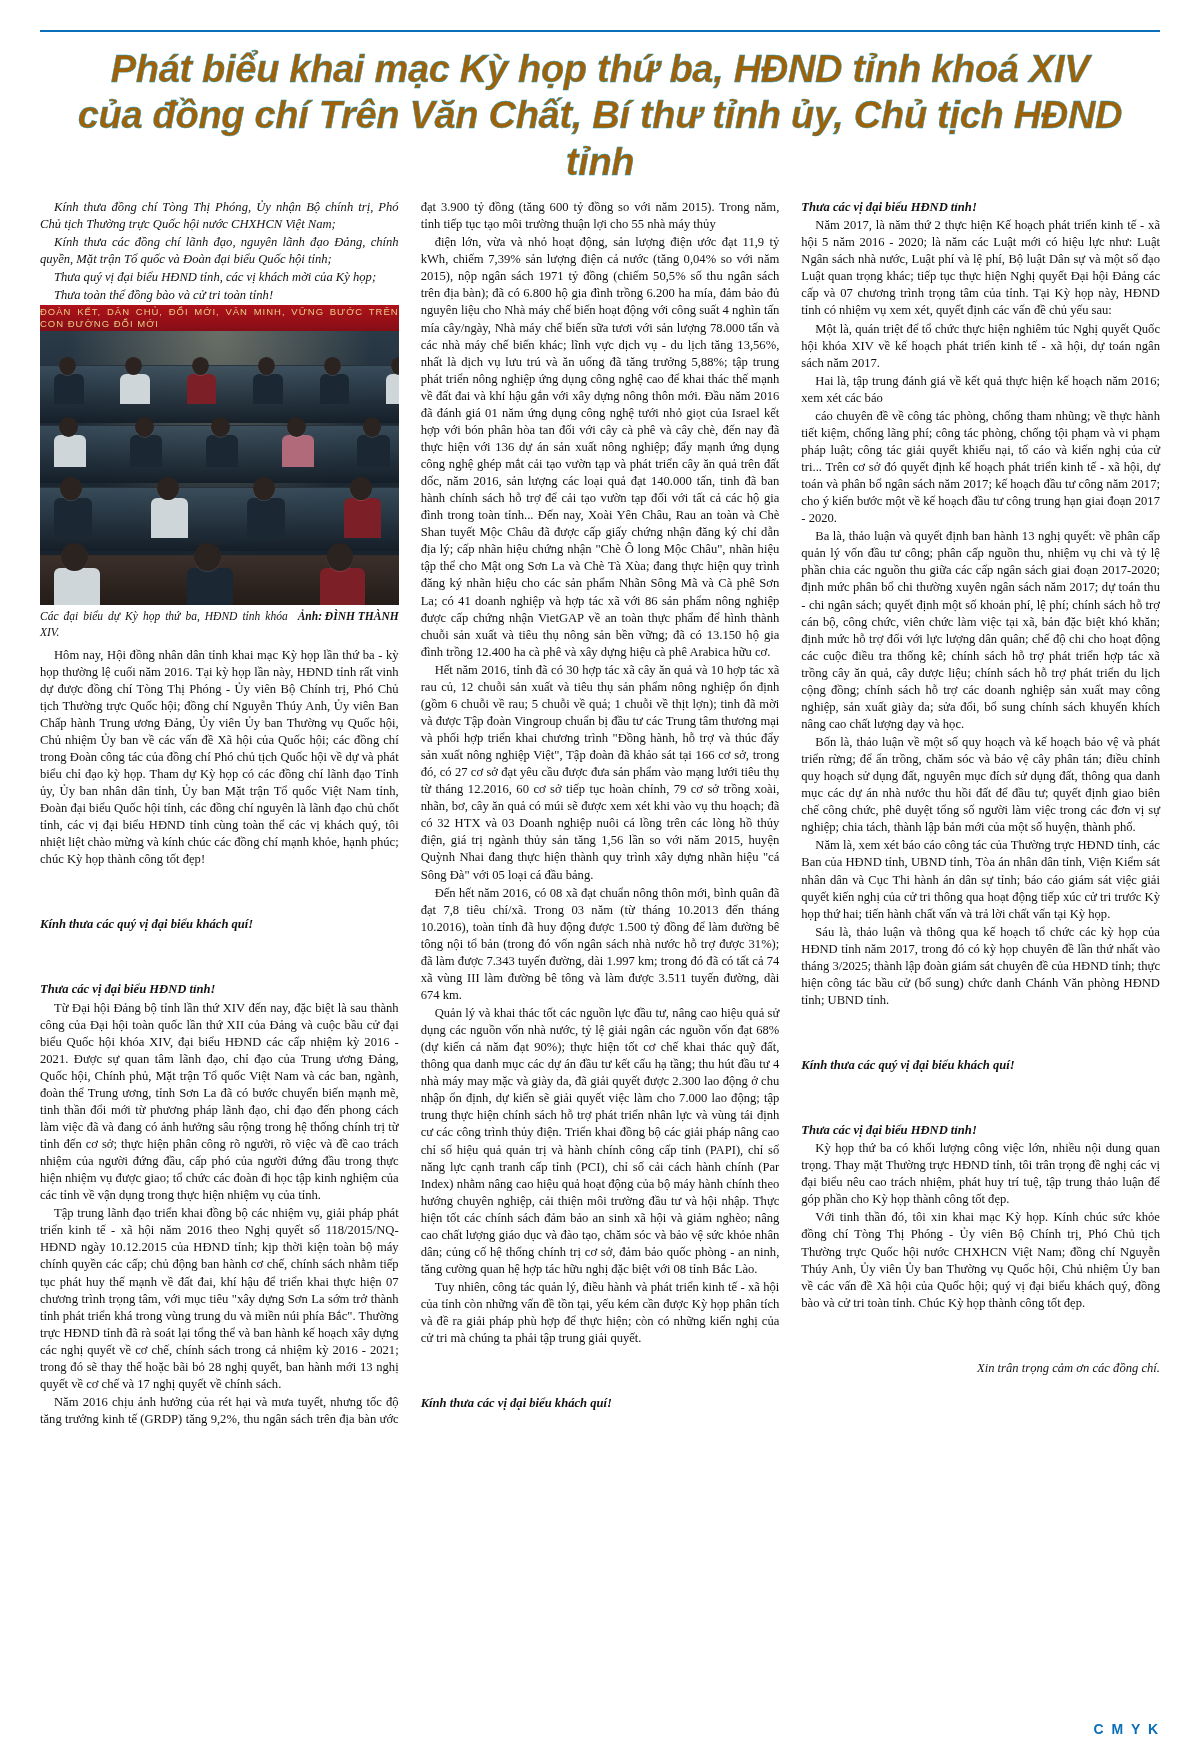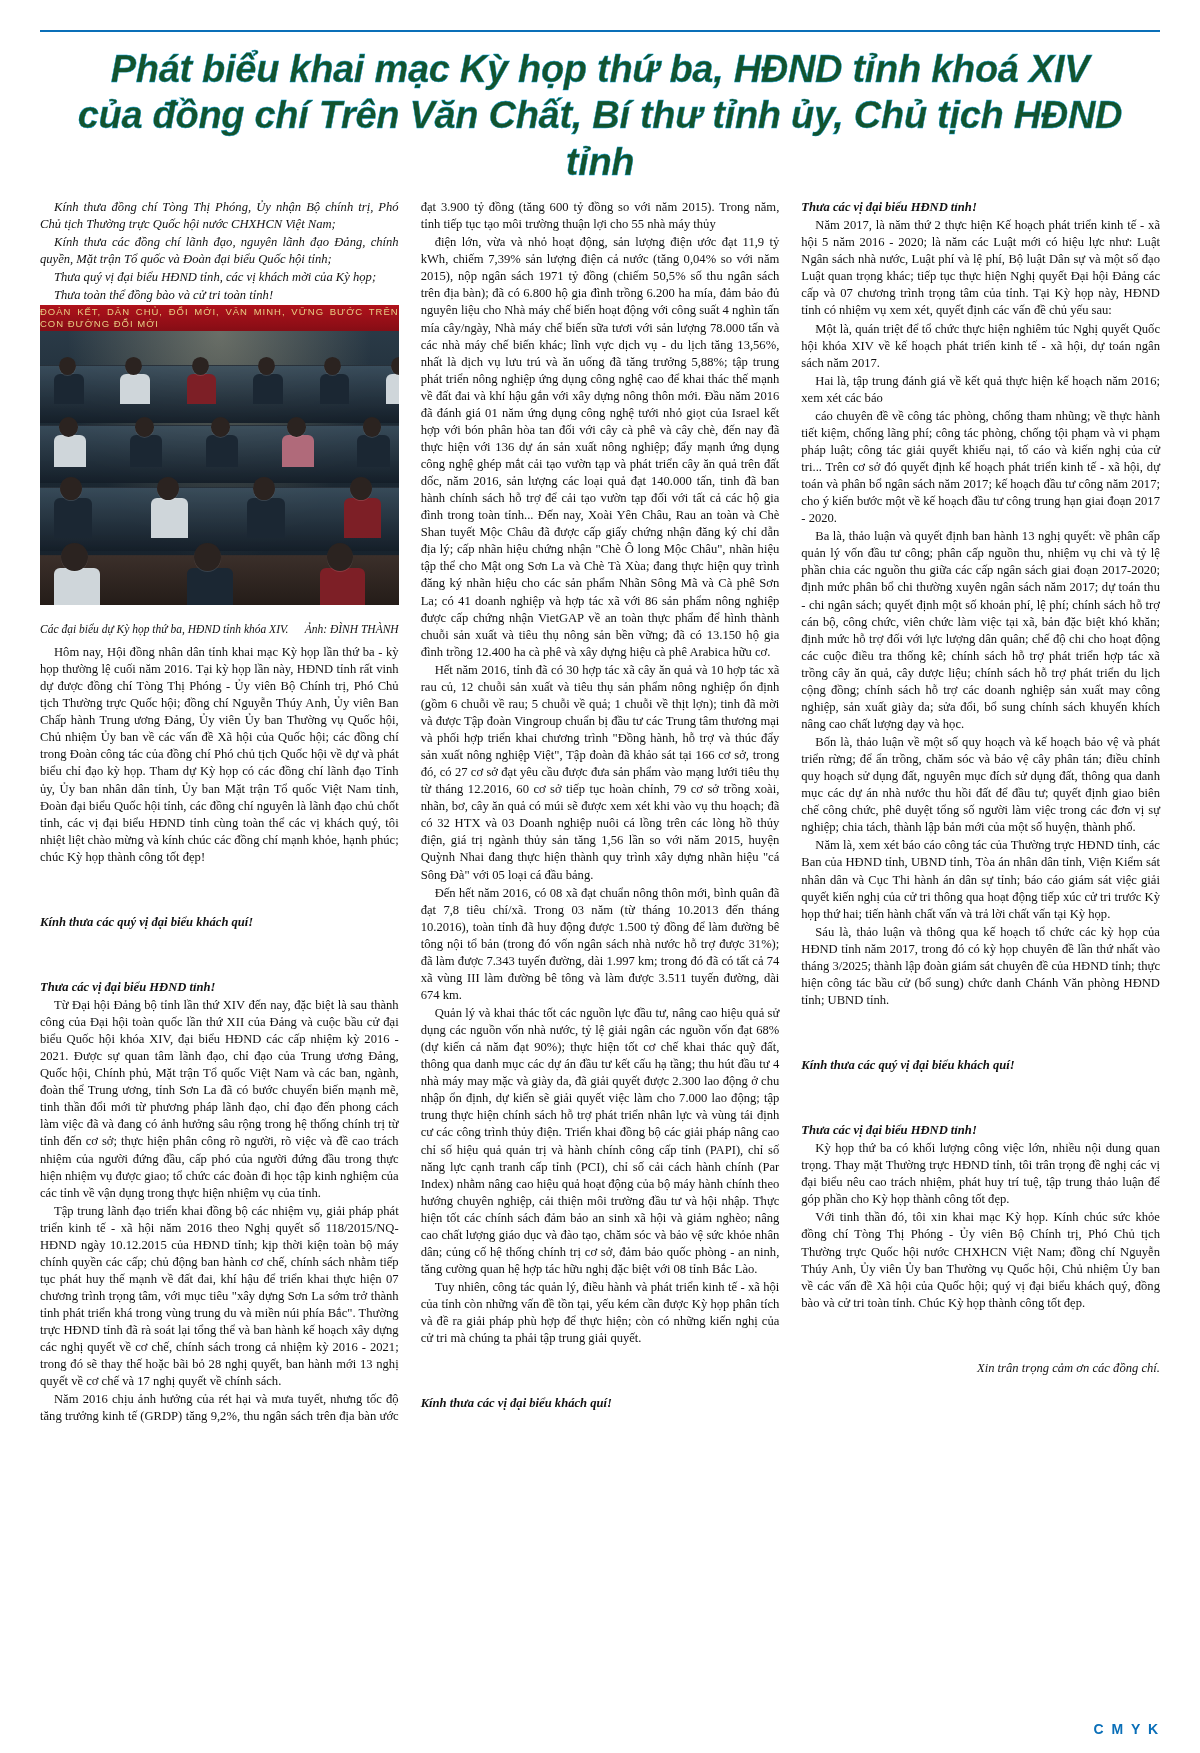--- a/index.html
+++ b/index.html
@@ -37,21 +37,21 @@
   
   .headline {
     border-top:2px solid #0a6fb8;
     padding-top:14px;
     margin-bottom:14px;
   }
   .headline h1 {
     margin:0;
     font-family:"Liberation Sans", sans-serif;
     font-weight:bold; font-style:italic;
-    color:#14532d;
+    color:#a16207;
     font-size:38px;
     line-height:1.22;
     text-align:center;
     letter-spacing:-0.3px;
     -webkit-text-stroke:0.4px #00a0e0;
   }
   .headline h1 .l2 { display:block; }
 
   
   .cols {
@@ -112,24 +112,24 @@
   .torso {
     position:absolute; background:#1b2733; border-radius:6px 6px 0 0;
   }
   .torso.light { background:#cfd6da; }
   .torso.red { background:#7d1f26; }
   .torso.pink { background:#b06a7a; }
   .photo-caption {
     display:flex; justify-content:space-between; gap:10px;
     font-size:11.5px; font-style:italic;
     font-family:"Liberation Serif", serif;
-    padding-top:17px; margin-bottom:6px;
+    padding-top:4px; margin-bottom:6px;
     border-top:0;
   }
-  .photo-caption .credit { font-weight:normal; font-style:italic; white-space:nowrap; }
+  .photo-caption .credit { font-weight:bold; font-style:italic; white-space:nowrap; }
 
   .cmyk {
     position:absolute; right:40px; bottom:16px;
     font-family:"Liberation Sans", sans-serif;
     font-weight:bold; font-size:14px; color:#0a6fb8;
     letter-spacing:2px;
   }
   .endline { font-weight:normal; font-style:italic; text-align:right; }
 </style>
 </head>

